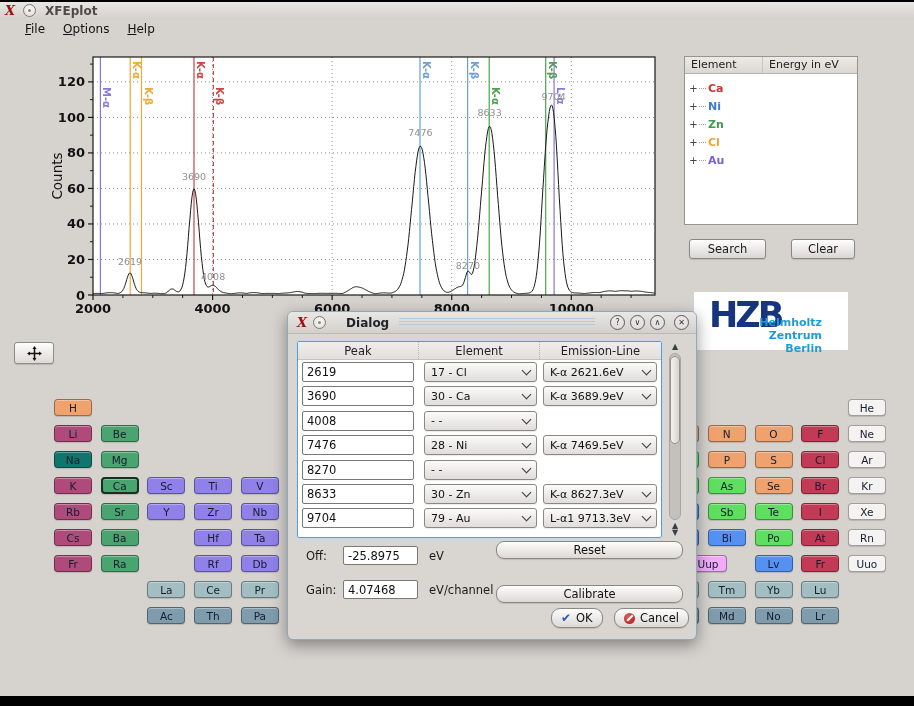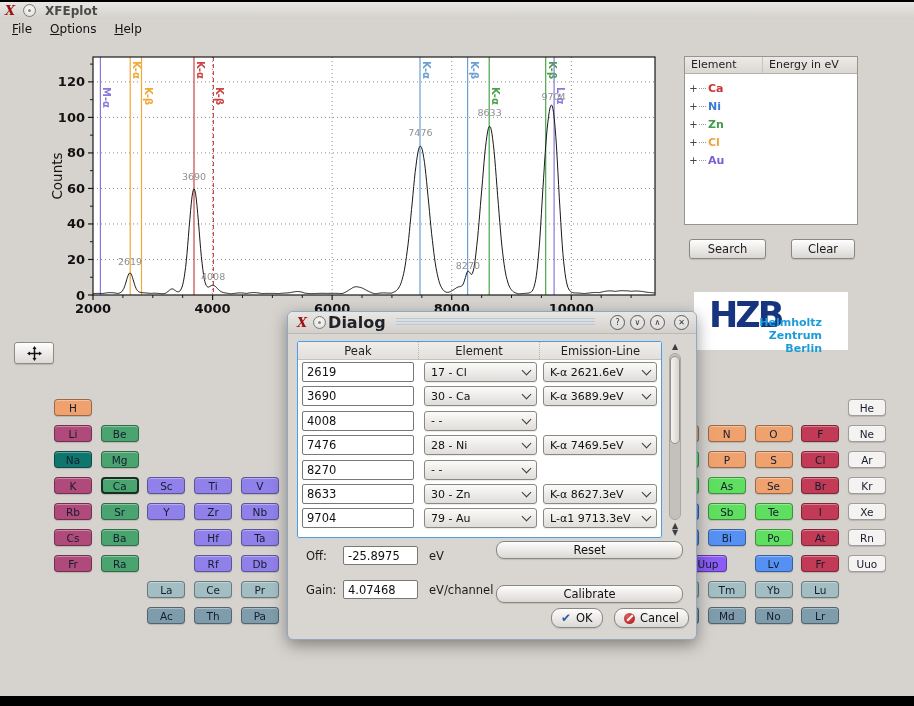--- a/index.html
+++ b/index.html
@@ -13,21 +13,21 @@
   #edge-top{left:0;top:0;width:914px;height:2px;background:#000;}
   #edge-bottom{left:0;top:696px;width:914px;height:10px;background:#000;}
   #titlebar{left:0;top:2px;width:914px;height:17px;
     background:linear-gradient(180deg,#e9e7e3,#d4d1cd);display:flex;align-items:center;}
   .x-logo{font-family:"DejaVu Serif","Liberation Serif",serif;font-weight:bold;font-style:italic;
     color:#9b1010;font-size:13px;line-height:13px;margin-left:5px;}
   .circle-ico{width:11px;height:11px;border:1px solid #7d7b77;border-radius:50%;
     background:radial-gradient(circle at 50% 40%,#fbfbfa,#dddad6);margin-left:8px;position:relative;}
   .circle-ico:after{content:"";position:absolute;left:4px;top:4px;width:3px;height:3px;border-radius:50%;background:#8a8884;}
   #win-title{font-size:12px;font-weight:bold;color:#4c4a46;margin-left:9px;}
-  #menubar{left:0;top:19px;width:789px;height:20px;display:flex;align-items:center;padding-left:3px;box-sizing:border-box;}
+  #menubar{left:0;top:19px;width:789px;height:20px;display:flex;align-items:center;padding-left:16px;box-sizing:border-box;}
   .menu-item{font-size:12px;color:#111;padding:2px 9px;cursor:default;}
   .menu-item u{text-decoration:underline;}
   
   #plot-wrap{left:8px;top:44px;width:650px;height:294px;}
   svg text{font-family:"DejaVu Sans","Liberation Sans",sans-serif;}
   
   #pan-btn{left:14px;top:342px;width:38px;height:20px;border:1px solid #8e8c88;border-radius:3px;
     background:linear-gradient(180deg,#fdfdfc,#dddad6);display:flex;align-items:center;justify-content:center;
     box-shadow:0 1px 1px rgba(0,0,0,.15);}
   
@@ -56,21 +56,21 @@
   .elem-btn{position:absolute;width:38px;height:17px;border-radius:4px;border:1px solid rgba(0,0,0,.35);
     font-size:10.5px;color:#141c2e;display:flex;align-items:center;justify-content:center;
     box-shadow:inset 0 1px 0 rgba(255,255,255,.35),0 1px 1px rgba(0,0,0,.15);box-sizing:border-box;cursor:default;}
   .elem-btn.sel{border:2px solid #17301f;}
   
   #dialog{left:287px;top:311px;width:410px;height:329px;background:#d9d6d2;
     border:1px solid #8fa9bf;border-radius:6px;box-shadow:0 5px 16px rgba(0,0,0,.40);box-sizing:border-box;z-index:50;}
   #dlg-titlebar{position:absolute;left:0;top:0;right:0;height:22px;border-radius:5px 5px 0 0;
     background:linear-gradient(180deg,#e9e7e4,#d3d0cc);border-bottom:1px solid #bcb9b5;
     display:flex;align-items:center;padding:0 7px;box-sizing:border-box;}
-  #dlg-title{font-size:16px;font-weight:bold;color:#20242a;margin-left:2px;}
+  #dlg-title{font-size:12px;font-weight:bold;color:#20242a;margin-left:20px;}
   .stripes{flex:1;height:9px;margin:0 10px;align-self:center;
     background:repeating-linear-gradient(to bottom,#a3c4e0 0 1px,rgba(0,0,0,0) 1px 3px);opacity:.75;}
   .tb-btn{width:13px;height:13px;border:1px solid #575b60;border-radius:50%;margin-left:5px;
     display:flex;align-items:center;justify-content:center;font-size:8px;color:#2e3237;background:rgba(255,255,255,.25);}
   .tb-btn.close{margin-left:9px;}
   #dlg-table{position:absolute;left:9px;top:29px;width:365px;height:197px;background:#fff;
     border:1px solid #5f9ac9;outline:1px solid #c2d8ec;border-radius:2px;box-sizing:border-box;}
   #dlg-table .thead{display:flex;height:17px;background:linear-gradient(180deg,#efedea,#e2dfdc);
     border-bottom:1px solid #c6c3bf;font-size:11.5px;color:#222;}
   #dlg-table .thead div{display:flex;align-items:center;justify-content:center;box-sizing:border-box;}
@@ -312,21 +312,21 @@
     <div class="elem-btn" style="left: 661.1px; top: 529px; background: rgb(85, 145, 242); pointer-events: auto;">Pb</div>
     <div class="elem-btn" style="left: 707.8px; top: 529px; background: rgb(85, 145, 242); pointer-events: auto;">Bi</div>
     <div class="elem-btn" style="left: 754.5px; top: 529px; background: rgb(95, 223, 95); pointer-events: auto;">Po</div>
     <div class="elem-btn" style="left: 801.2px; top: 529px; background: rgb(194, 58, 85); pointer-events: auto;">At</div>
     <div class="elem-btn" style="left: 847.9px; top: 529px; background: rgb(244, 243, 241); pointer-events: auto;">Rn</div>
     <div class="elem-btn" style="left: 54px; top: 555px; background: rgb(176, 74, 122); pointer-events: auto;">Fr</div>
     <div class="elem-btn" style="left: 100.7px; top: 555px; background: rgb(74, 164, 112); pointer-events: auto;">Ra</div>
     <div class="elem-btn" style="left: 194.1px; top: 555px; background: rgb(143, 128, 234); pointer-events: auto;">Rf</div>
     <div class="elem-btn" style="left: 240.8px; top: 555px; background: rgb(143, 128, 234); pointer-events: auto;">Db</div>
     <div class="elem-btn" style="left: 661.1px; top: 555px; background: rgb(85, 145, 242); pointer-events: auto;">Fl</div>
-    <div class="elem-btn" style="left: 689px; top: 555px; background: #8b5cf6; pointer-events: auto;">Uup</div>
+    <div class="elem-btn" style="left: 689px; top: 555px; background: #f0abfc; pointer-events: auto;">Uup</div>
     <div class="elem-btn" style="left: 754.5px; top: 555px; background: rgb(85, 145, 242); pointer-events: auto;">Lv</div>
     <div class="elem-btn" style="left: 801.2px; top: 555px; background: rgb(194, 58, 85); pointer-events: auto;">Fr</div>
     <div class="elem-btn" style="left: 847.9px; top: 555px; background: rgb(244, 243, 241); pointer-events: auto;">Uuo</div>
     <div class="elem-btn" style="left: 147.4px; top: 581px; background: rgb(162, 190, 195); pointer-events: auto;">La</div>
     <div class="elem-btn" style="left: 194.1px; top: 581px; background: rgb(162, 190, 195); pointer-events: auto;">Ce</div>
     <div class="elem-btn" style="left: 240.8px; top: 581px; background: rgb(162, 190, 195); pointer-events: auto;">Pr</div>
     <div class="elem-btn" style="left: 661.1px; top: 581px; background: rgb(162, 190, 195); pointer-events: auto;">Er</div>
     <div class="elem-btn" style="left: 707.8px; top: 581px; background: rgb(162, 190, 195); pointer-events: auto;">Tm</div>
     <div class="elem-btn" style="left: 754.5px; top: 581px; background: rgb(162, 190, 195); pointer-events: auto;">Yb</div>
     <div class="elem-btn" style="left: 801.2px; top: 581px; background: rgb(162, 190, 195); pointer-events: auto;">Lu</div>

